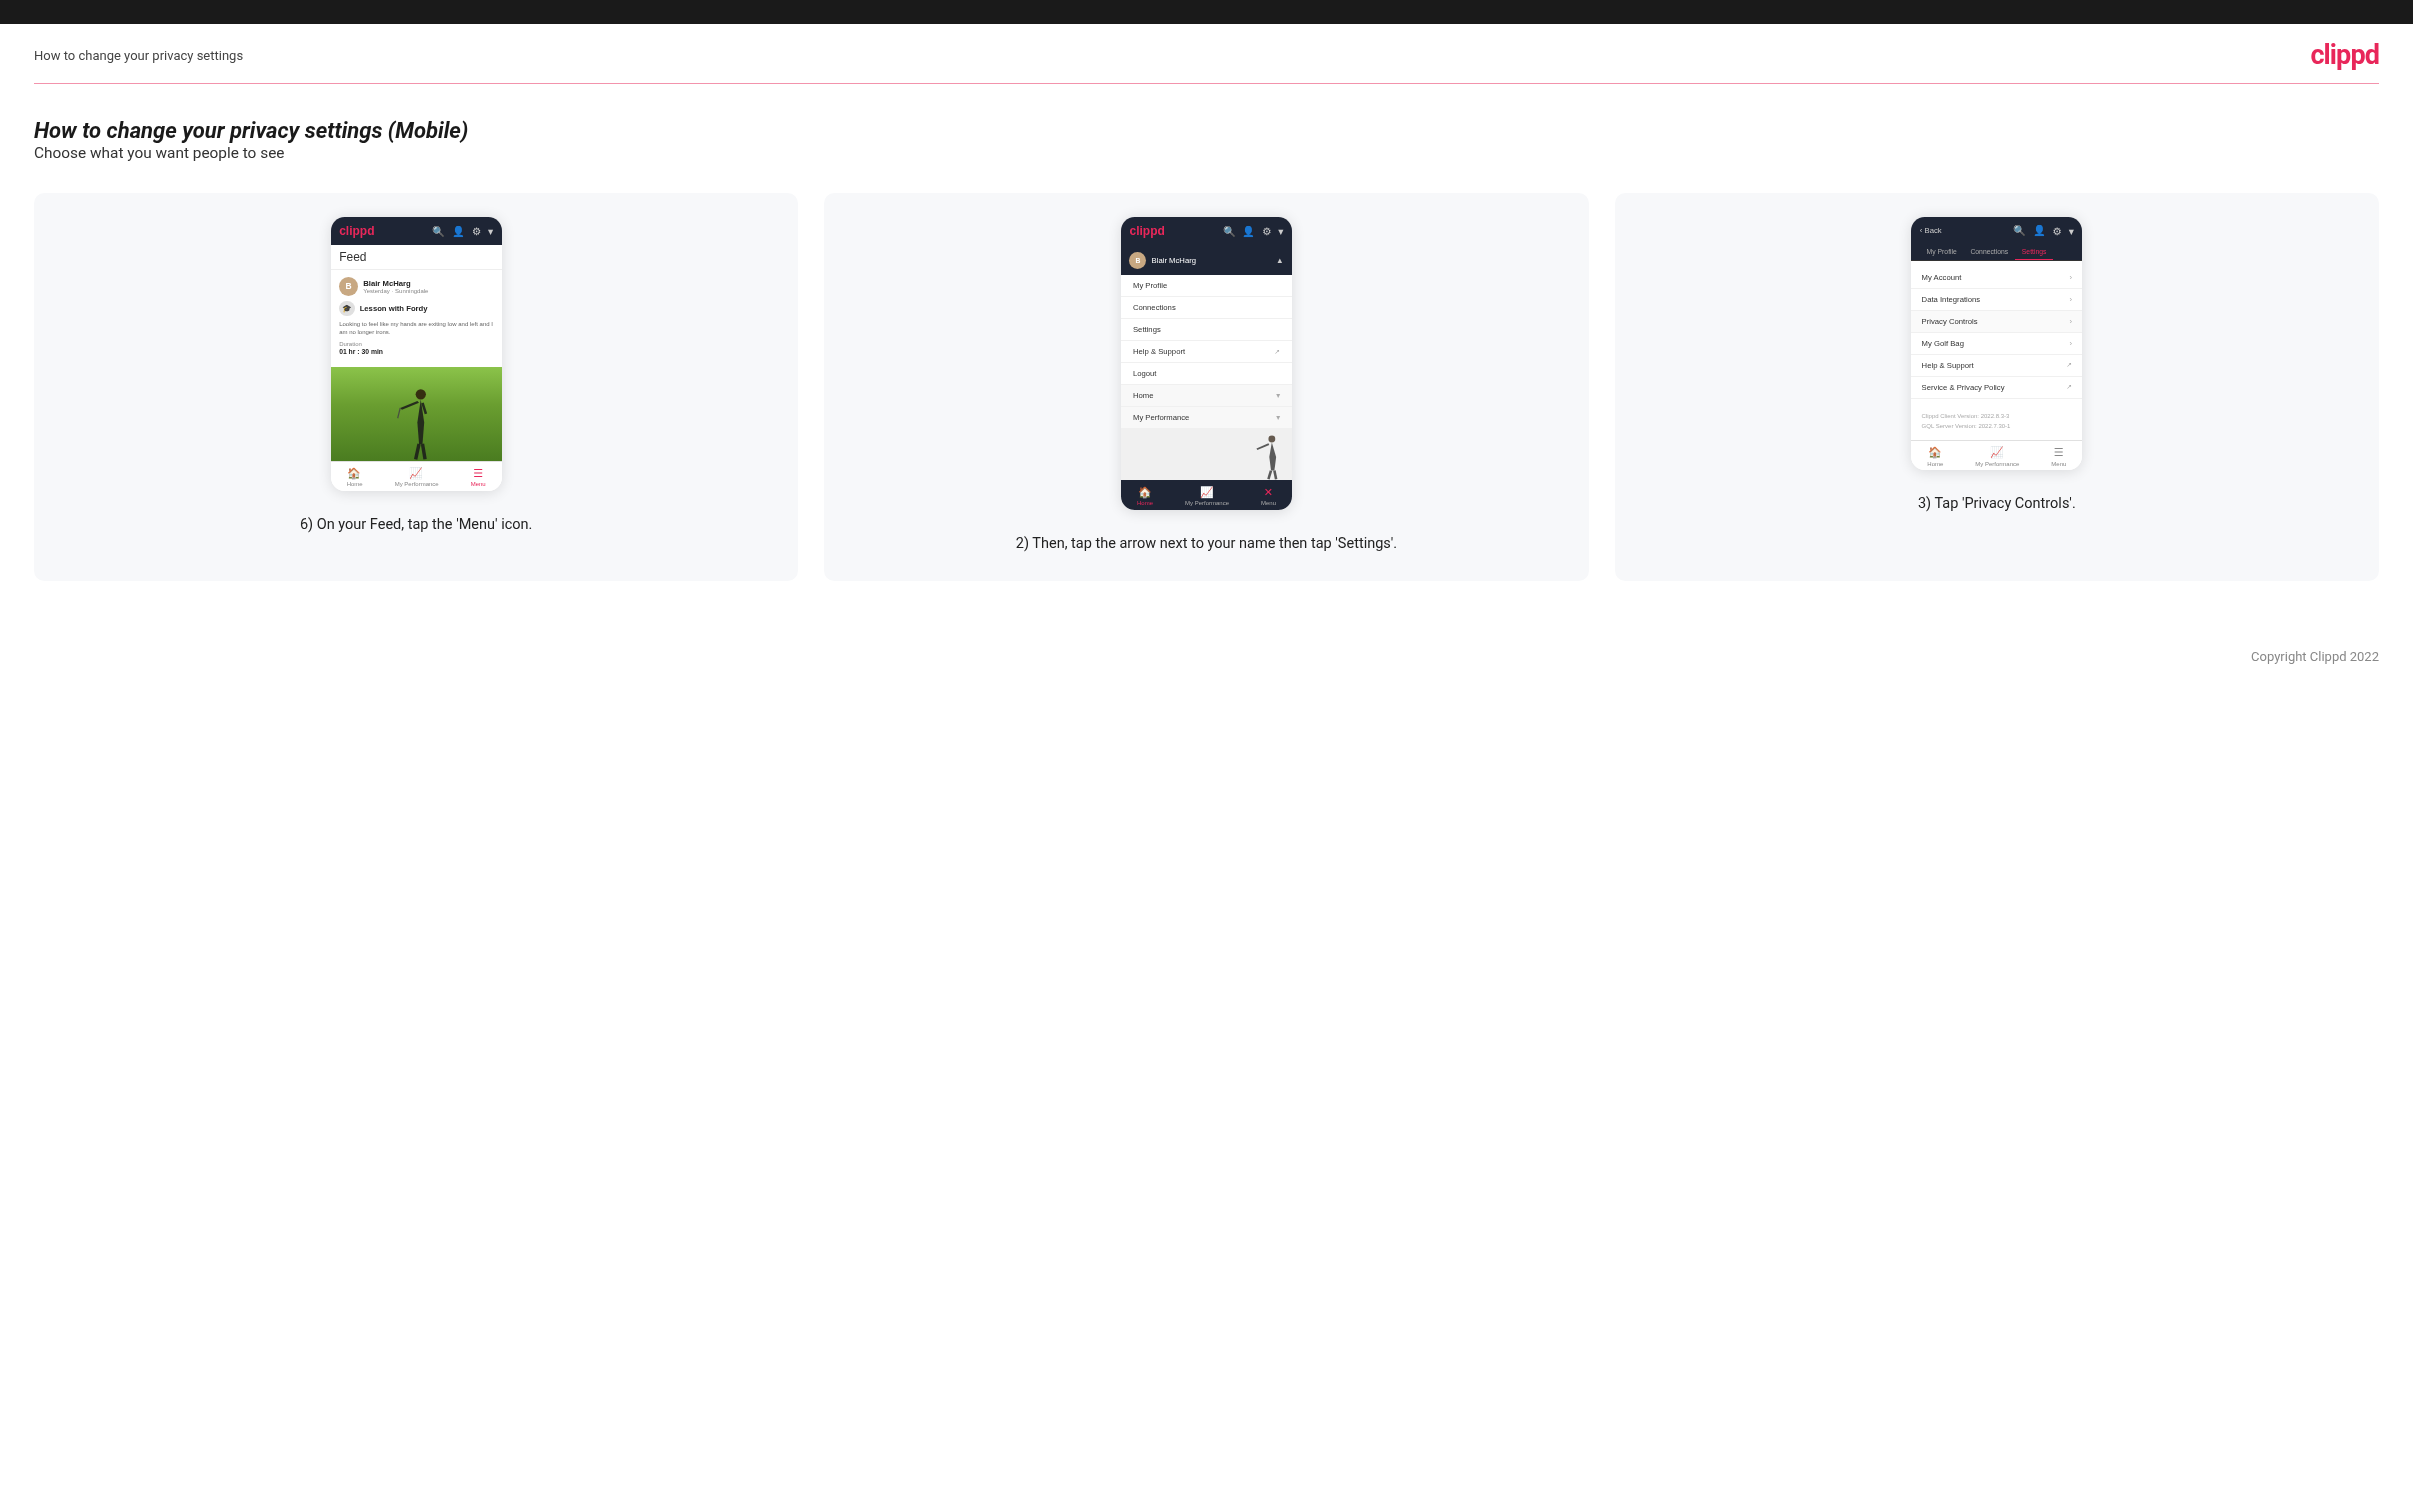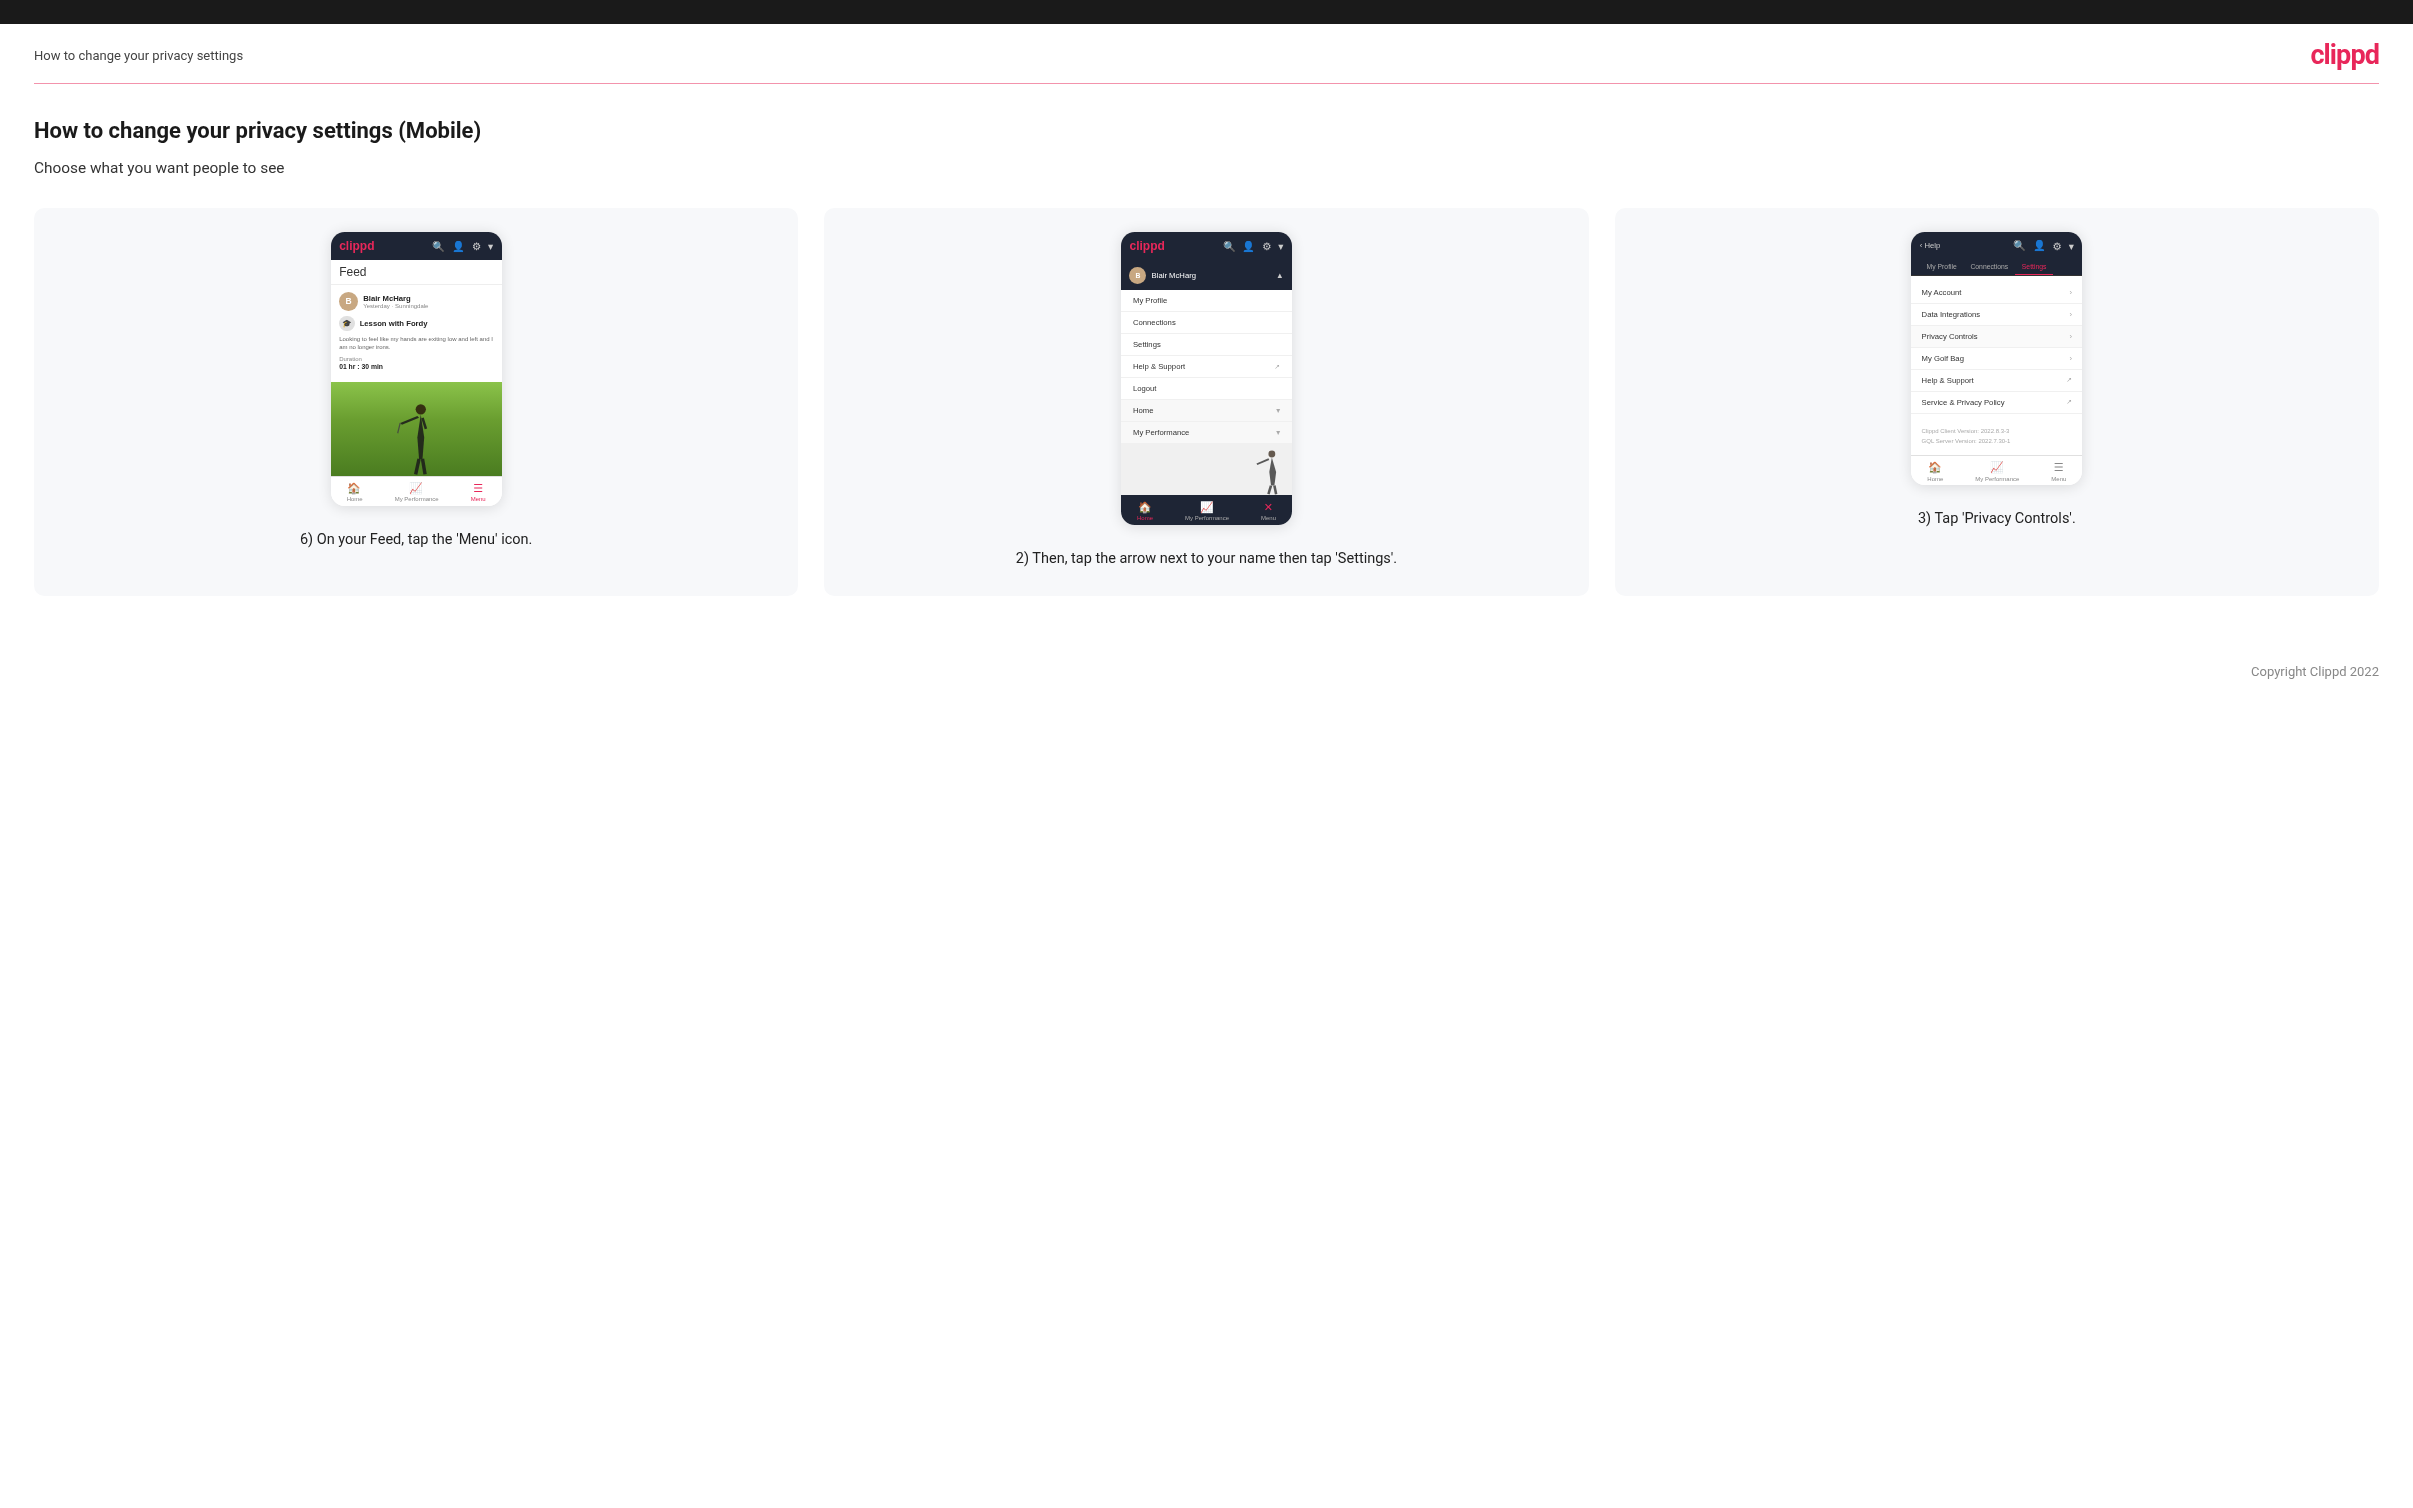--- a/index.html
+++ b/index.html
@@ -49,21 +49,22 @@
 
     
     .main {
       padding: 34px 34px 51px 34px;
     }
 
     .page-heading {
       font-size: 22px;
       font-weight: 700;
       color: #1a1a1a;
-      margin-bottom: 16px;
+      margin-bottom: 1px;
+      font-style: italic;
     }
 
     .page-subheading {
       font-size: 15.4px;
       font-weight: 400;
       color: #333;
       margin-bottom: 31px;
     }
 
     
@@ -696,21 +697,21 @@
         </div>
       </div>
       <p class="step-caption">2) Then, tap the arrow next to your name then tap 'Settings'.</p>
     </div>
 
     <div class="step-card">
 
       <div class="phone-mockup">
 
         <div class="p3-header">
-          <span class="p3-back">‹ Help</span>
+          <span class="p3-back">‹ Back</span>
           <div class="p3-icons">
             <span class="p3-icon">🔍</span>
             <span class="p3-icon">👤</span>
             <span class="p3-icon">⚙</span>
             <span class="p3-icon">▾</span>
           </div>
         </div>
 
         <div class="p3-tabs">
           <span class="p3-tab">My Profile</span>

